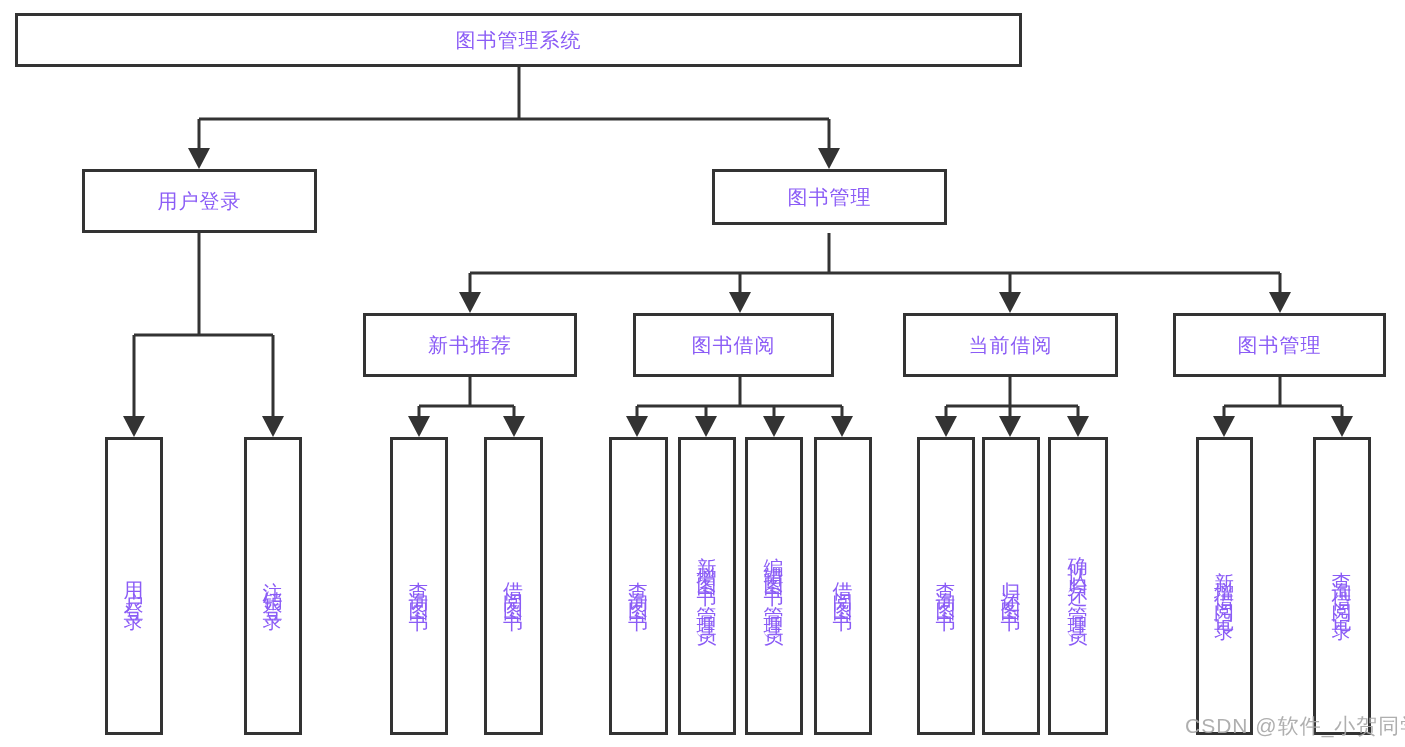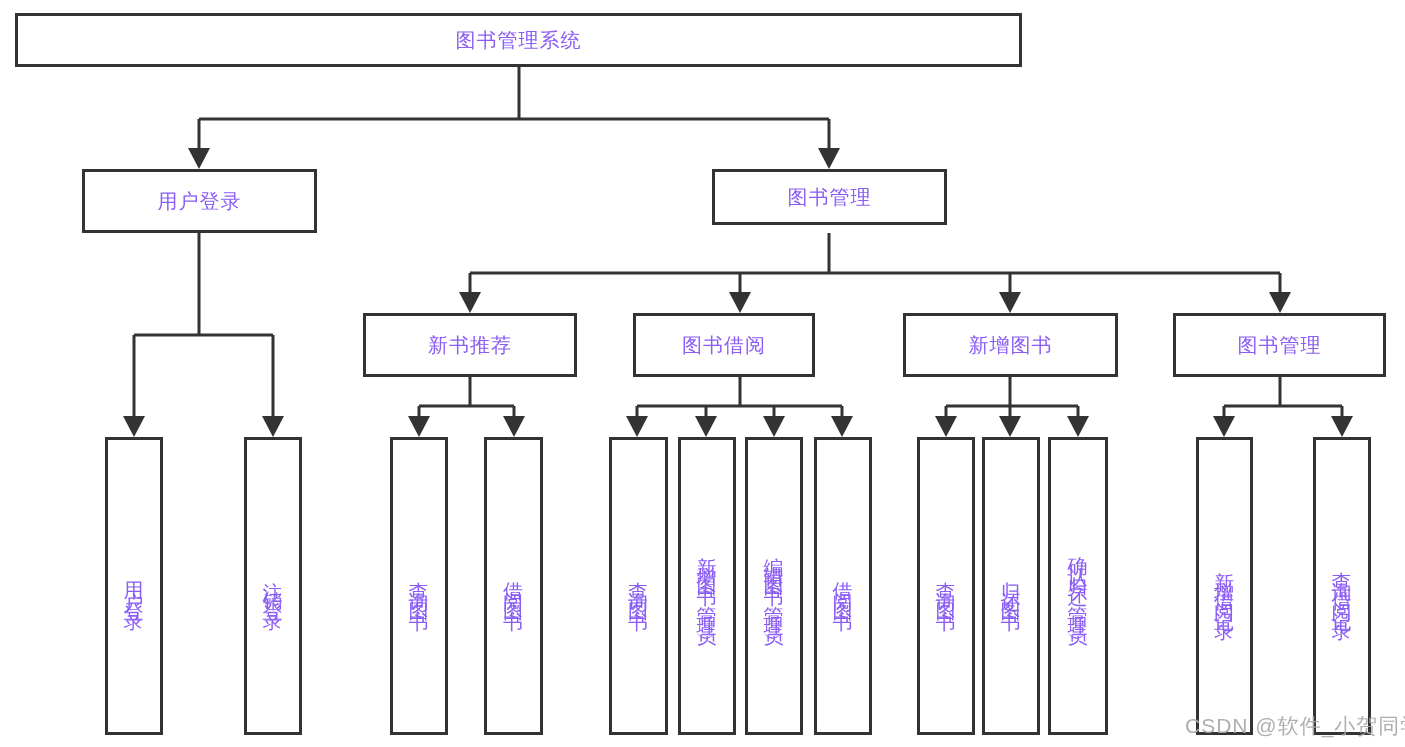--- a/index.html
+++ b/index.html
@@ -85,25 +85,25 @@
   <div class="node hbox" style="left:82px;top:169px;width:235px;height:64px">
     <span>用户登录</span>
   </div>
   <div class="node hbox" style="left:712px;top:169px;width:235px;height:56px">
     <span>图书管理</span>
   </div>
 
   <div class="node hbox" style="left:363px;top:313px;width:214px;height:64px">
     <span>新书推荐</span>
   </div>
-  <div class="node hbox" style="left:633px;top:313px;width:182px;height:64px">
+  <div class="node hbox" style="left:633px;top:313px;width:201px;height:64px">
     <span>图书借阅</span>
   </div>
   <div class="node hbox" style="left:903px;top:313px;width:215px;height:64px">
-    <span>新增图书</span>
+    <span>当前借阅</span>
   </div>
   <div class="node hbox" style="left:1173px;top:313px;width:213px;height:64px">
     <span>图书管理</span>
   </div>
 
   <div class="node vbox" style="left:105px;top:437px;width:58px;height:298px">
     <span>用户登录</span>
   </div>
   <div class="node vbox" style="left:244px;top:437px;width:58px;height:298px">
     <span>注销登录</span>

